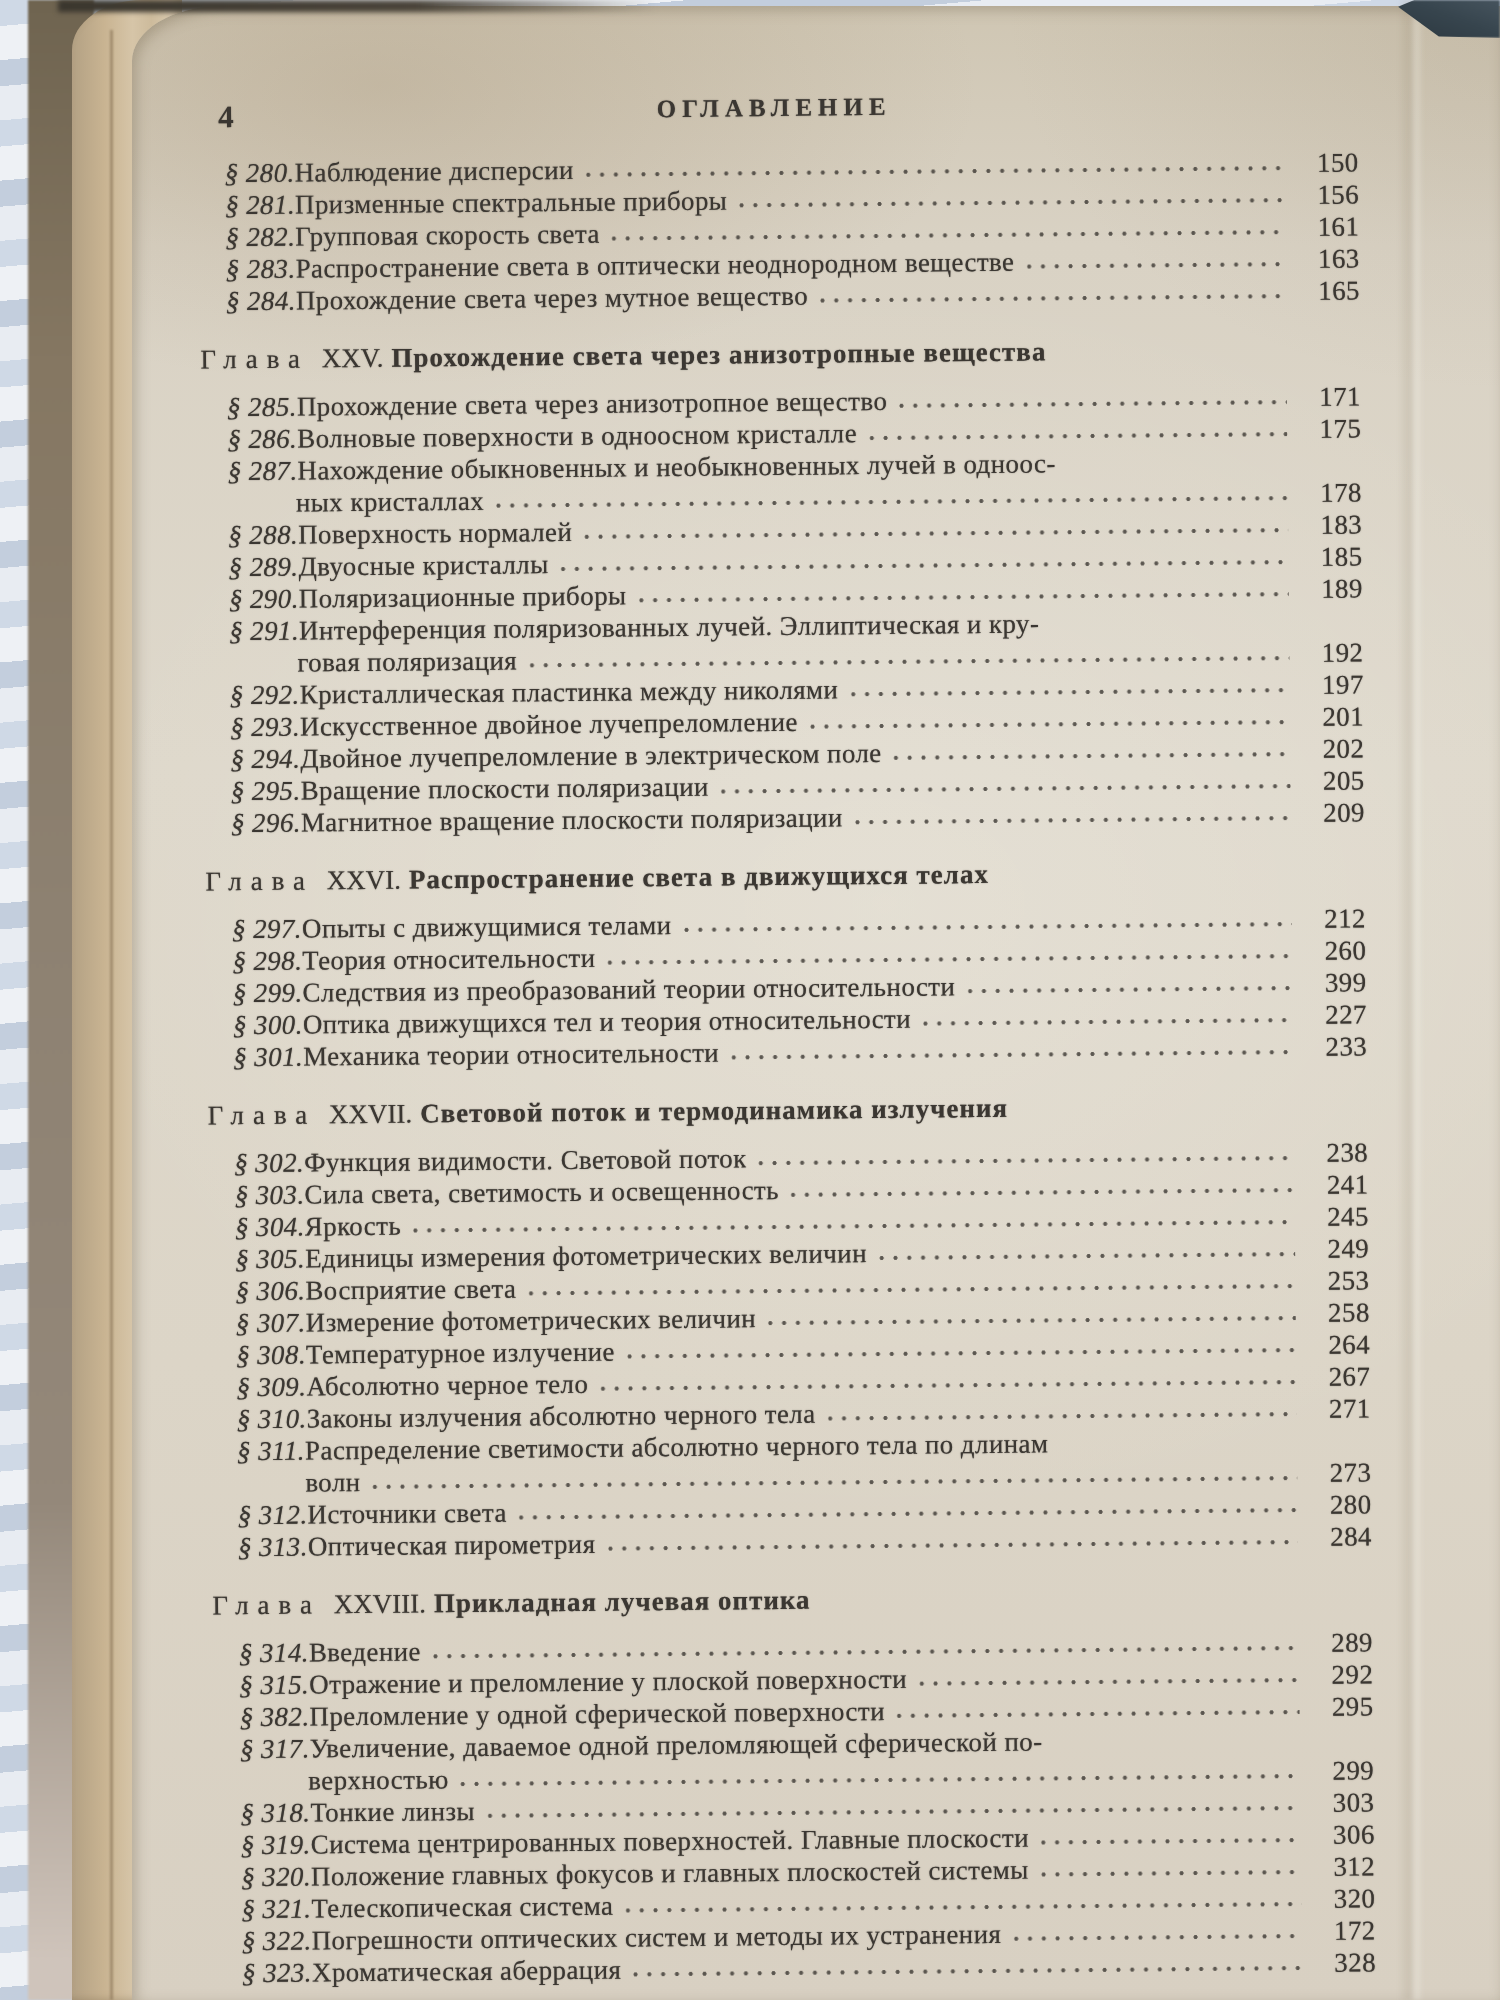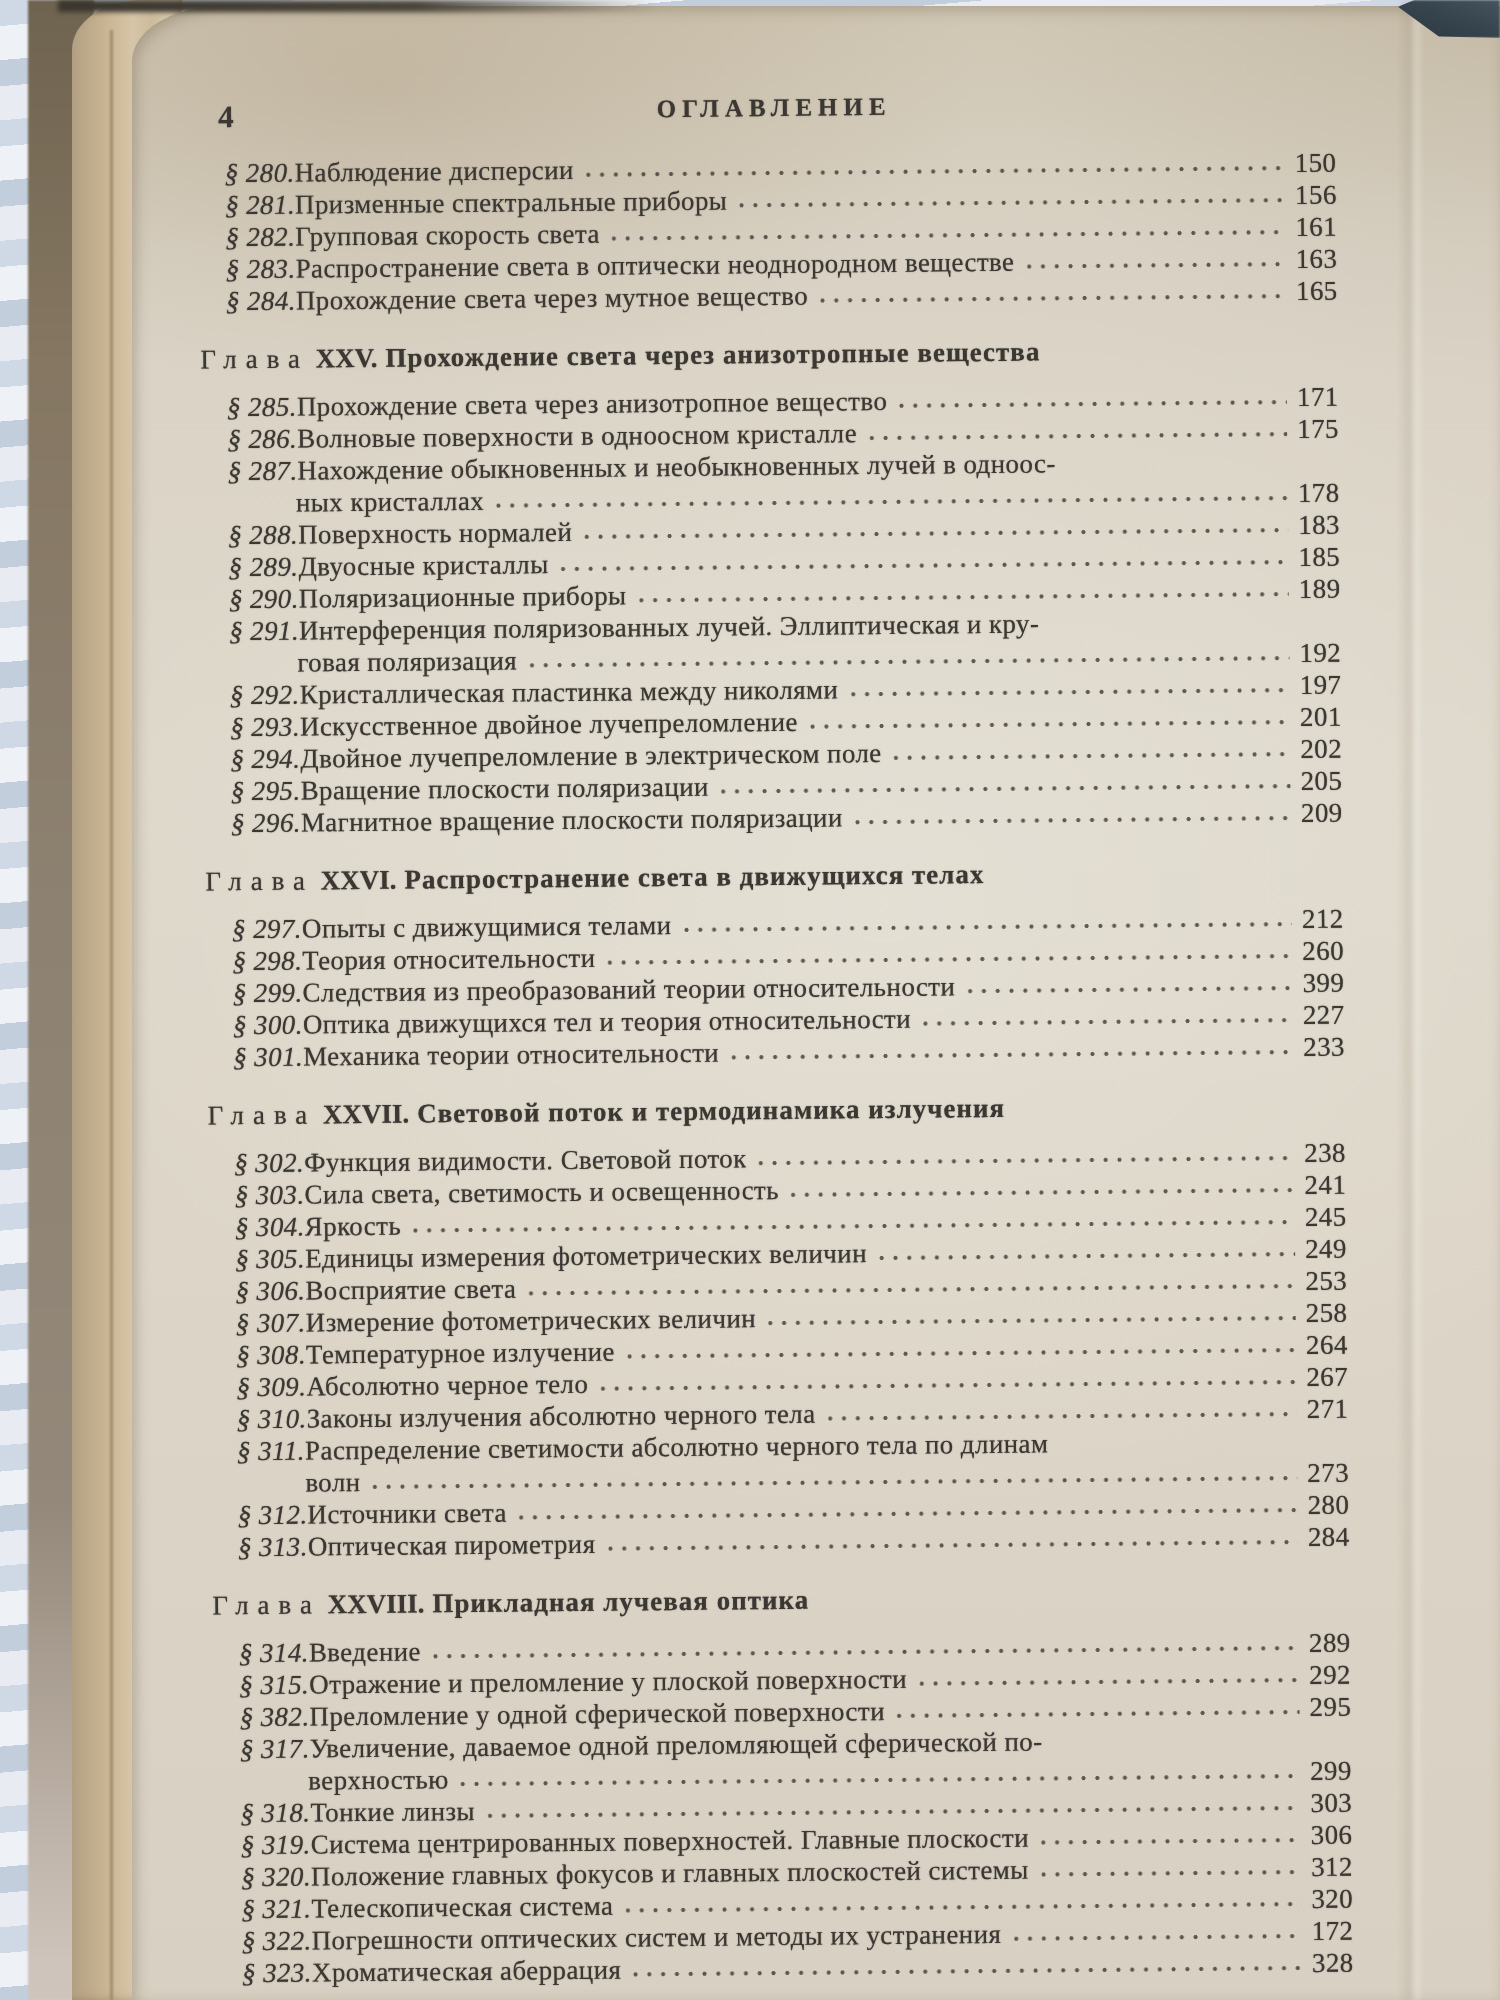--- a/index.html
+++ b/index.html
@@ -78,28 +78,28 @@
     font-size:27px;line-height:32px;letter-spacing:.4px;white-space:nowrap;
   }
   .num{flex:0 0 102px;padding-left:34px;box-sizing:border-box;font-style:italic;}
   .etitle{flex:0 1 auto;overflow:hidden;}
   .dots{
     flex:1 1 0;align-self:flex-end;height:11px;min-width:30px;
     margin:0 10px 5px 12px;
     background-image:radial-gradient(circle at 2.5px 5px,rgba(59,55,50,.8) 1.7px,transparent 2.4px);
     background-size:13.8px 11px;background-repeat:repeat-x;
   }
-  .pg{flex:0 0 64px;text-align:left;}
+  .pg{flex:0 0 64px;text-align:right;}
   .cont .num{visibility:hidden;}
   .chapter{
     margin:25px 0 15px 8px;
     font-size:27px;line-height:34px;white-space:nowrap;
   }
   .chword{letter-spacing:9px;}
-  .chnum{margin-left:0;font-weight:bold;}
+  .chnum{margin-left:6px;}
   .chtitle{font-weight:bold;letter-spacing:1px;margin-left:8px;}
 </style>
 </head>
 <body>
 
 <div class="cover-edge"></div>
 <div class="page-edges"></div>
 <div class="paper"></div>
 <div class="crease"></div>
 <div class="top-band"></div>

